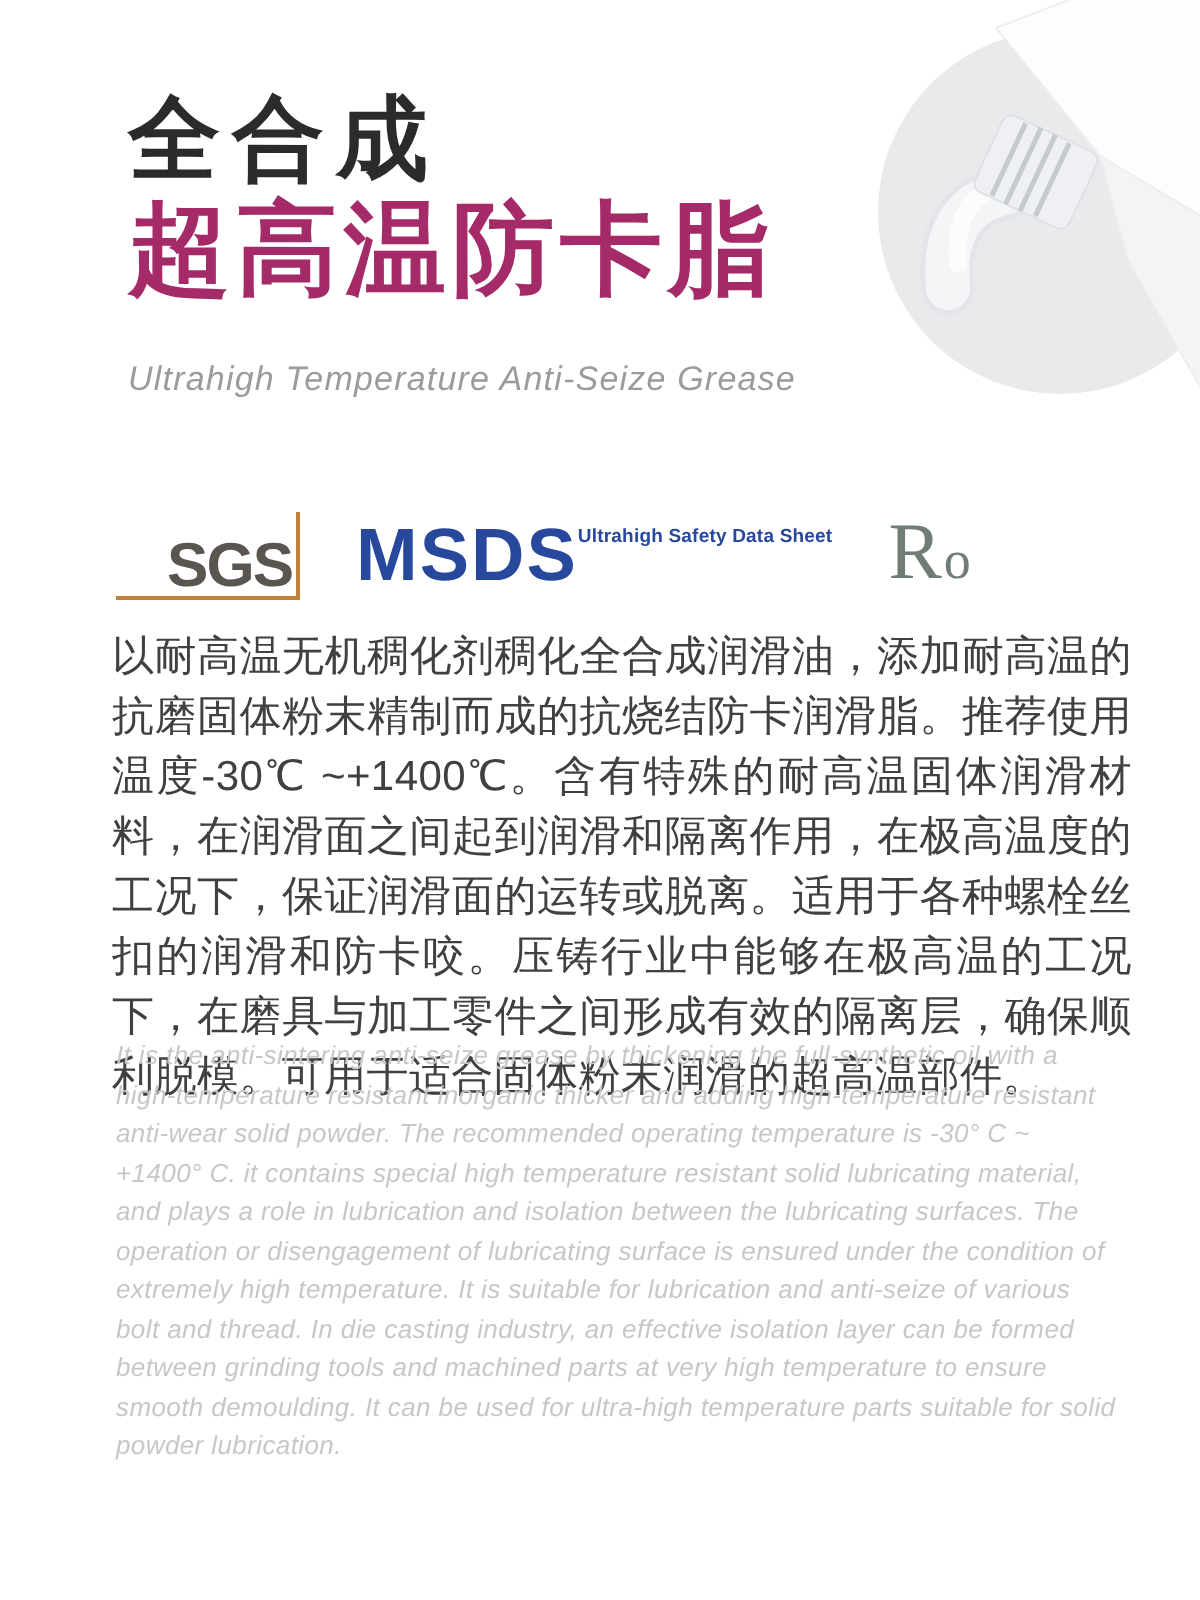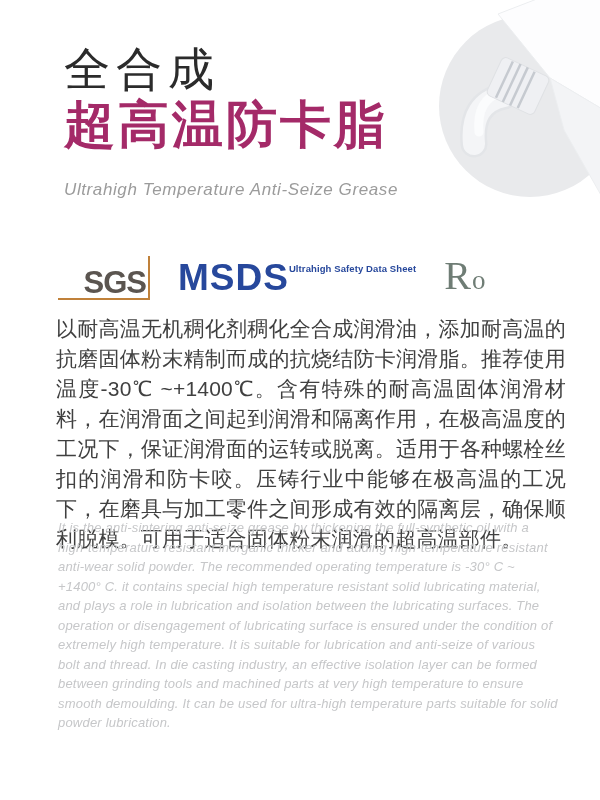--- a/index.html
+++ b/index.html
@@ -10,21 +10,21 @@
   }
   .page{position:absolute;inset:0;}
 
   
   .hero{position:absolute;left:400px;top:0;width:200px;height:240px;}
   .hero svg{display:block;}
 
   
   .header{position:absolute;left:64px;top:42px;}
   .title-cn{
-    margin:0;font-size:46px;line-height:54px;font-weight:400;
+    margin:0;font-size:46px;line-height:54px;font-weight:700;
     color:var(--title-dark);letter-spacing:6px;
   }
   .title-magenta{
     margin:0;font-size:51px;line-height:58px;font-weight:800;
     color:var(--accent-magenta);letter-spacing:3px;
   }
   .subtitle{
     margin:0;font-style:italic;font-size:17px;line-height:27px;
     color:var(--subtitle-gray);letter-spacing:0.6px;font-weight:500;
   }

